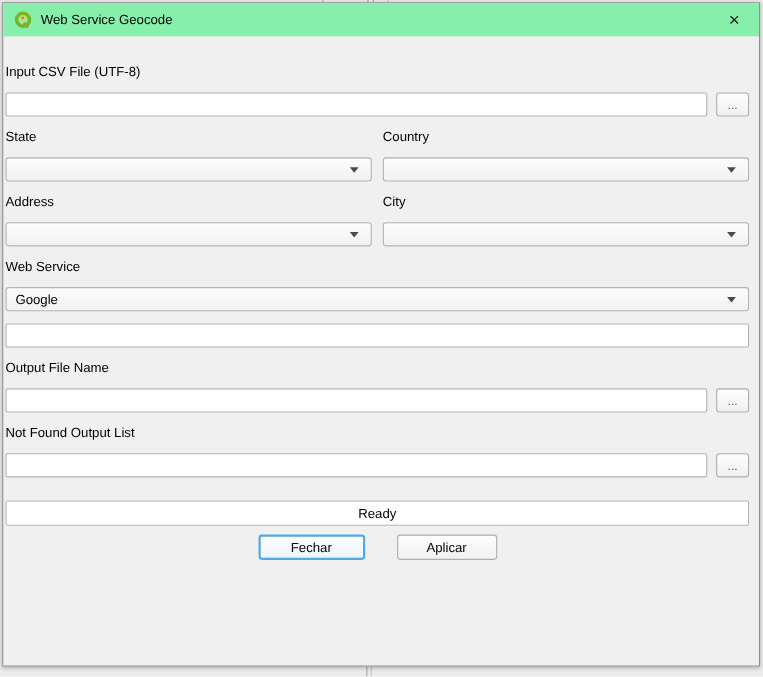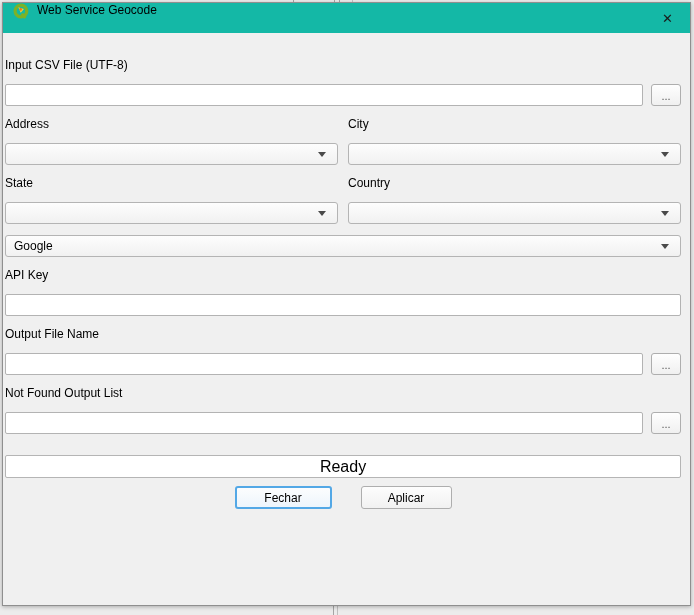--- a/index.html
+++ b/index.html
@@ -8,21 +8,21 @@
 
   .screen { position:relative; width:694px; height:615px; background:#ececec; overflow:hidden; }
 
   
   .bg-frag { position:absolute; background:#a5a5a5; }
 
   .dialog { position:absolute; left:2px; top:2px; width:689px; height:604px;
             background:#f0f0f0; border:1px solid #8f8f8f;
             box-shadow:0 1px 4px rgba(0,0,0,0.28); }
 
-  .titlebar { height:30px; background:#14b8a6; display:flex; align-items:flex-start; padding-left:10px; }
+  .titlebar { height:30px; background:#86efac; display:flex; align-items:center; padding-left:10px; }
   .qgis-icon { width:17px; height:17px; margin-right:7px; flex:0 0 auto; }
   .win-title { font-size:12px; color:#000; }
   .close-btn { margin-left:auto; width:45px; height:30px; display:flex; align-items:center; justify-content:center;
                font-size:13px; color:#1a1a1a; cursor:default; }
 
   .body { padding:25px 9px 0 2px; }
 
   .section { margin-bottom:11px; }
   .f-label { display:block; height:16px; line-height:14px; margin-bottom:10px; font-size:12px; }
 
@@ -38,21 +38,21 @@
   .combo { position:relative; height:22px; border:1px solid #b4b4b4; border-radius:3px;
            background:linear-gradient(#fdfdfd,#f1f1f1); display:flex; align-items:center; padding:0 24px 0 8px; }
   .combo-value { font-size:12px; color:#000; white-space:nowrap; overflow:hidden; }
   .combo-arrow { position:absolute; right:11px; top:8px; width:0; height:0;
                  border-left:4px solid transparent; border-right:4px solid transparent; border-top:5px solid #4a4a4a; }
 
   .two-col { display:flex; gap:10px; }
   .two-col .col { flex:1; min-width:0; }
 
   .status-box { margin-top:21px; height:23px; border:1px solid #b5b5b5; border-radius:2px; background:#fff;
-                display:flex; align-items:center; justify-content:center; font-size:16px; }
+                display:flex; align-items:center; justify-content:center; font-size:12px; }
 
   .btn-row { display:flex; justify-content:center; gap:29px; margin-top:8px; }
   .btn { height:23px; border-radius:3px; font-size:12px; display:flex; align-items:center; justify-content:center;
          font-family:"Liberation Sans", sans-serif; color:#000; }
   .btn-default { width:97px; border:2px solid #53a8e6; background:linear-gradient(#fcfdfe,#edf5fc); }
   .btn-normal  { width:91px; border:1px solid #aeaeae; background:linear-gradient(#fdfdfd,#f1f1f1); }
 </style>
 </head>
 <body>
 
@@ -83,61 +83,61 @@
       <div class="section">
         <label class="f-label">Input CSV File (UTF-8)</label>
         <div class="row">
           <input class="text-input" type="text" value="" style="">
           <button class="browse-btn">...</button>
         </div>
       </div>
 
       <div class="section two-col">
         <div class="col">
+          <label class="f-label">State</label>
+          <div class="combo">
+            <span class="combo-value"></span>
+            <span class="combo-arrow"></span>
+          </div>
+        </div>
+        <div class="col">
+          <label class="f-label">Country</label>
+          <div class="combo">
+            <span class="combo-value"></span>
+            <span class="combo-arrow"></span>
+          </div>
+        </div>
+      </div>
+
+      <div class="section two-col">
+        <div class="col">
           <label class="f-label">Address</label>
           <div class="combo">
             <span class="combo-value"></span>
             <span class="combo-arrow"></span>
           </div>
         </div>
         <div class="col">
           <label class="f-label">City</label>
           <div class="combo">
             <span class="combo-value"></span>
             <span class="combo-arrow"></span>
           </div>
         </div>
       </div>
 
-      <div class="section two-col">
-        <div class="col">
-          <label class="f-label">State</label>
-          <div class="combo">
-            <span class="combo-value"></span>
-            <span class="combo-arrow"></span>
-          </div>
-        </div>
-        <div class="col">
-          <label class="f-label">Country</label>
-          <div class="combo">
-            <span class="combo-value"></span>
-            <span class="combo-arrow"></span>
-          </div>
-        </div>
-      </div>
-
       <div class="section">
+        <label class="f-label">Web Service</label>
         <div class="combo">
           <span class="combo-value">Google</span>
           <span class="combo-arrow"></span>
         </div>
       </div>
 
       <div class="section">
-        <label class="f-label">API Key</label>
         <div class="row">
           <input class="text-input" type="text" value="" style="">
         </div>
       </div>
 
       <div class="section">
       </div>
 
       <div class="section">
         <label class="f-label">Output File Name</label>

